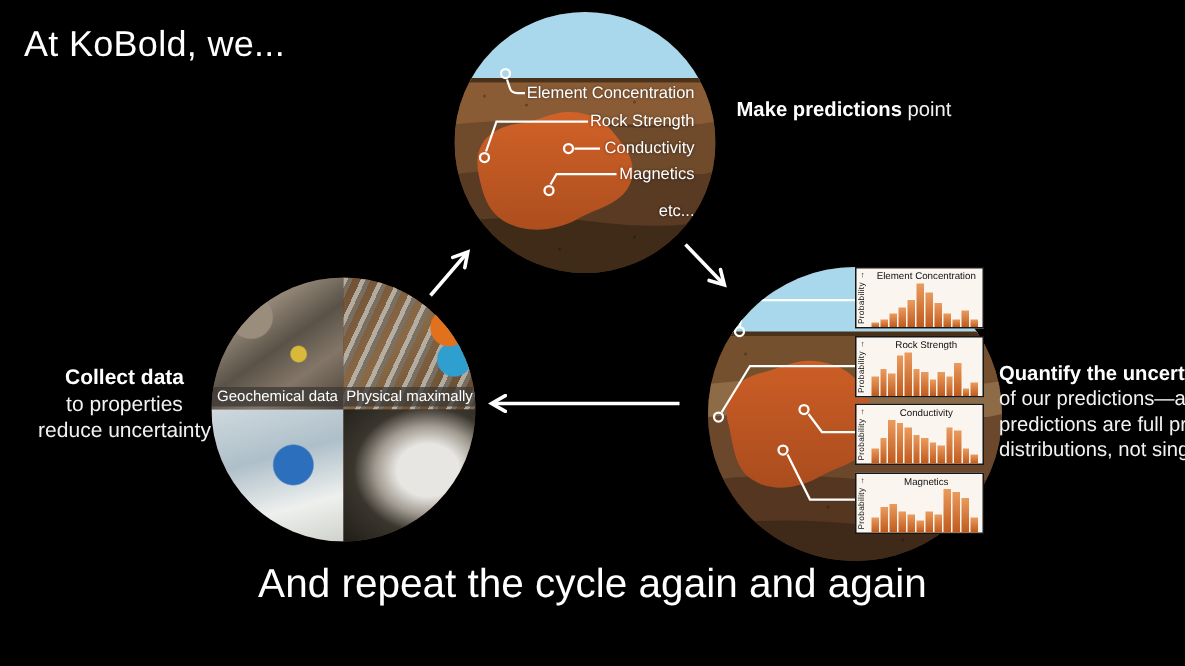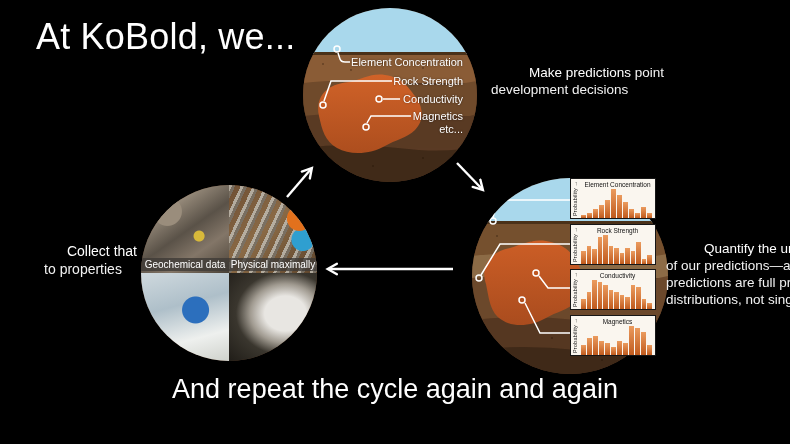--- a/index.html
+++ b/index.html
@@ -1,24 +1,24 @@
 <!DOCTYPE html>
 <html><head>
 <meta charset="utf-8">
 <style>
   html,body{margin:0;padding:0;background:#000;}
   body{width:790px;height:444px;position:relative;overflow:hidden;
        font-family:"Liberation Sans",sans-serif;color:#fff;}
   .abs{position:absolute;}
   
-  .title{left:16px;top:16px;font-size:36px;font-weight:400;letter-spacing:.2px;margin-left:20px;}
+  .title{left:16px;top:16px;font-size:24px;font-weight:400;letter-spacing:.2px;}
   .footer{left:0;top:374px;width:790px;text-align:center;font-size:27px;font-weight:400;}
   
   .txt{font-size:13.5px;line-height:17px;color:#f2f2f2;}
-  .txt b{font-weight:400;color:#fff;margin-left:38px;}
+  .txt b{font-weight:700;color:#fff;}
   .predict-txt{left:491px;top:64px;width:180px;}
   .quantify-txt{left:666px;top:240px;width:240px;}
   .collect-txt{left:8px;top:243px;width:150px;text-align:center;font-size:14px;line-height:17.5px;}
   
   .circle{border-radius:50%;overflow:hidden;background:#5a3a24;}
   .c-predict{left:303px;top:8px;width:174px;height:174px;}
   .c-quantify{left:472px;top:178px;width:196px;height:196px;}
   .c-collect{left:141px;top:185px;width:176px;height:176px;}
   .geo-svg{position:absolute;left:0;top:0;}
   .geo-label{position:absolute;right:14px;font-size:11px;color:#fff;white-space:nowrap;
@@ -108,26 +108,25 @@
       <path d="M80,91 H97"></path>
       <circle cx="76" cy="91" r="3"></circle>
       <path d="M108,108 H68 L64,115"></path>
       <circle cx="63" cy="119" r="3"></circle>
     </g>
   </svg>
   <span class="geo-label" style="top:48px">Element Concentration</span>
   <span class="geo-label" style="top:67px">Rock Strength</span>
   <span class="geo-label" style="top:85px">Conductivity</span>
   <span class="geo-label" style="top:102px">Magnetics</span>
-  <span class="geo-label" style="top:115px">etc...</span>
+  <span class="geo-label" style="top:127px">etc...</span>
 </div>
 
 <div class="abs txt predict-txt">
   <div><b>Make predictions</b><span> point</span></div>
-  <div>development decisions</div>
 </div>
 
 <div class="abs circle c-quantify">
   <svg class="geo-svg" width="196" height="196" viewBox="0 0 196 196">
     <rect x="0" y="0" width="196" height="45" fill="#a9d8ec"></rect>
     <rect x="0" y="43" width="196" height="3" fill="#4a3119"></rect>
     <rect x="0" y="46" width="196" height="32" fill="#75502e"></rect>
     <path d="M0,78 Q50,72 100,78 T196,76 V100 H0 Z" fill="#8c6b46"></path>
     <path d="M0,100 Q55,94 110,100 T196,98 V142 H0 Z" fill="#6b482b"></path>
     <path d="M0,142 Q50,136 105,142 T196,140 V172 H0 Z" fill="#553721"></path>
@@ -262,17 +261,18 @@
   </div>
   <div class="bands">
     <div class="band">
       <span>Geochemical data</span>
       <span>Physical maximally</span>
     </div>
   </div>
 </div>
 
 <div class="abs txt collect-txt">
-  <div><b>Collect that</b></div>
+  <div><b>Collect data</b></div>
   <div>to properties</div>
+  <div>reduce uncertainty</div>
 </div>
 
 <div class="abs footer">And repeat the cycle again and again</div>
 
 </body></html>

